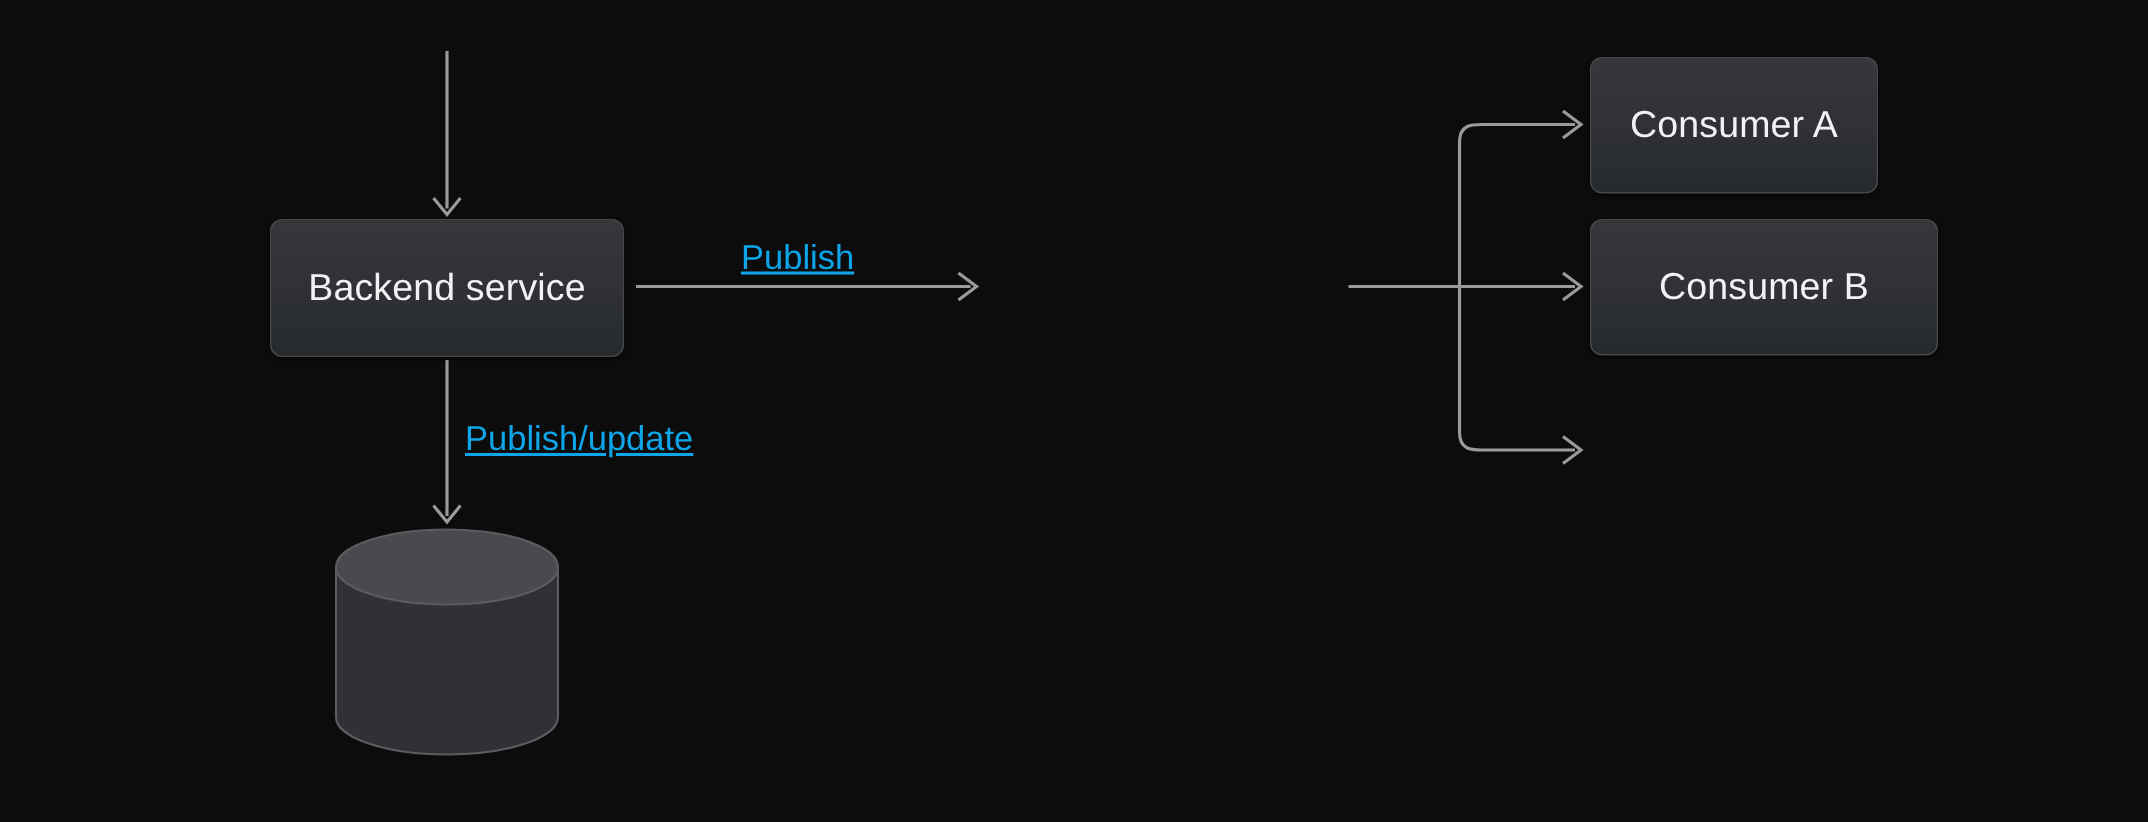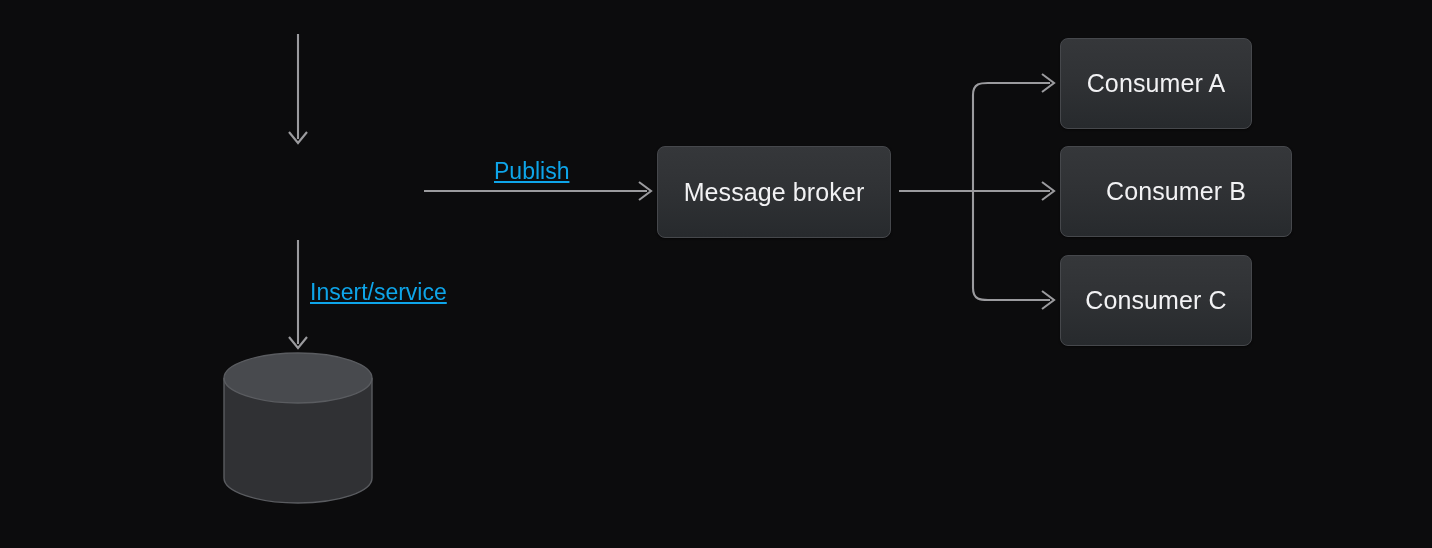--- a/index.html
+++ b/index.html
@@ -109,34 +109,31 @@
     </g>
 
     <g>
       <path class="cyl-body" d="M224,378 L224,478 A74,25 0 0 0 372,478 L372,378 Z"></path>
       <ellipse class="cyl-top" cx="298" cy="378" rx="74" ry="25"></ellipse>
       <path class="cyl-stroke" d="M224,378 L224,478 A74,25 0 0 0 372,478 L372,378"></path>
       <ellipse class="cyl-stroke" cx="298" cy="378" rx="74" ry="25"></ellipse>
     </g>
   </svg>
 
+  <div class="node" style="left:180px; top:146px; width:236px; height:92px;">
+    <span class="node-label">Backend service</span>
+  </div>
 
-  <div class="node" style="left:657px; top:146px; width:234px; height:92px;">
-    <span class="node-label">Message broker</span>
-  </div>
 
   <div class="node" style="left:1060px; top:38px; width:192px; height:91px;">
     <span class="node-label">Consumer A</span>
   </div>
 
   <div class="node" style="left:1060px; top:146px; width:232px; height:91px;">
     <span class="node-label">Consumer B</span>
   </div>
 
-  <div class="node" style="left:1060px; top:255px; width:192px; height:91px;">
-    <span class="node-label">Consumer C</span>
-  </div>
 
   <div class="edge-label" style="left:494px; top:160px;">Publish</div>
 
-  <div class="edge-label" style="left:310px; top:281px;">Insert/service</div>
+  <div class="edge-label" style="left:310px; top:281px;">Publish/update</div>
 
 </div>
 
 </body></html>

